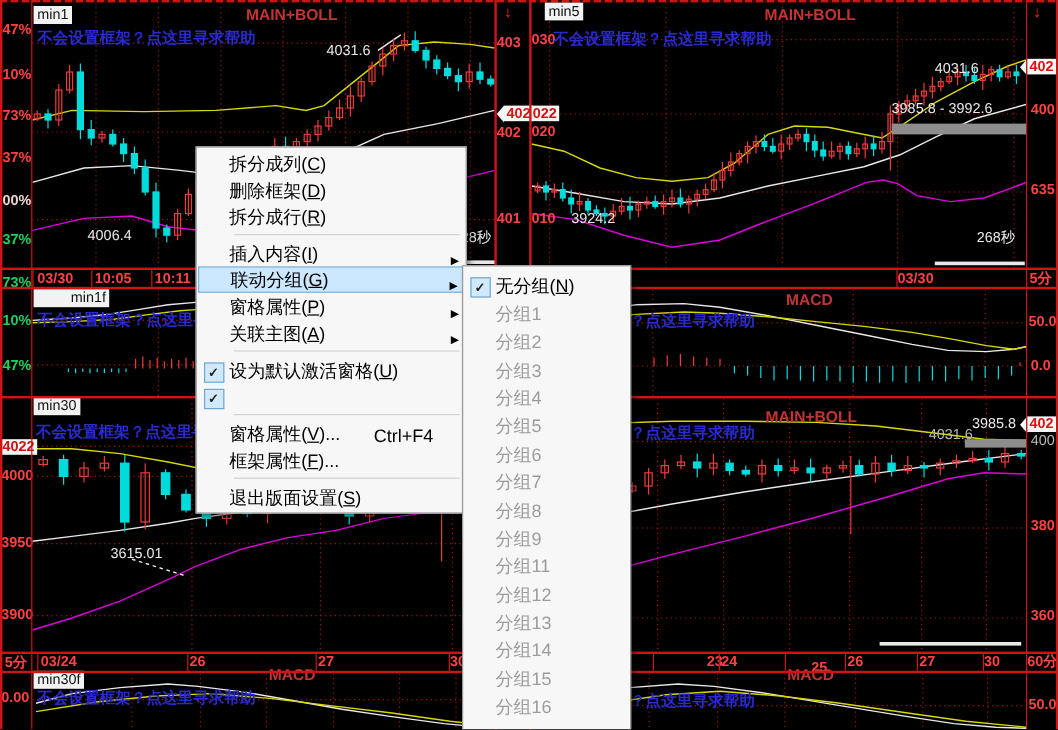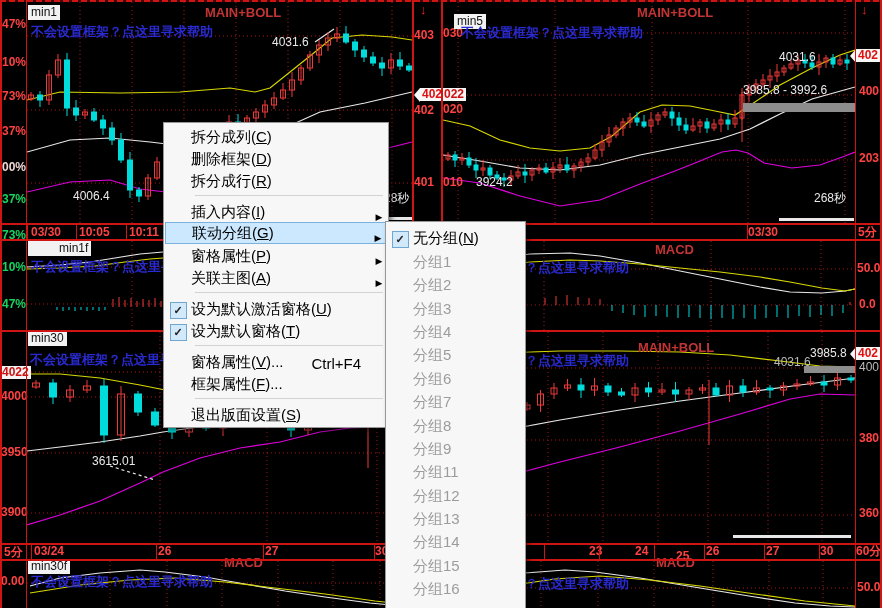--- a/index.html
+++ b/index.html
@@ -536,40 +536,40 @@
       <div class="lbl r" style="left: 414px; top: 29px;">403</div>
       <div class="lbl abox" style="left: 420px; top: 88px;">402</div>
       <div class="lbl r" style="left: 414px; top: 104px;">402</div>
       <div class="lbl r" style="left: 414px; top: 176px;">401</div>
       <div class="lbl r" style="left: 443px; top: 27px;">030</div>
       <div class="lbl box" style="left: 442px; top: 88px;">022</div>
       <div class="lbl r" style="left: 443px; top: 103px;">020</div>
       <div class="lbl r" style="left: 443px; top: 176px;">010</div>
       <div class="lbl abox" style="left: 856px; top: 49px;">402</div>
       <div class="lbl r" style="left: 859px; top: 85px;">400</div>
-      <div class="lbl r" style="left: 859px; top: 152px;">203</div>
+      <div class="lbl r" style="left: 859px; top: 152px;">635</div>
       <div class="lbl r" style="left: 858px; top: 226px;">5分</div>
       <div class="lbl r" style="left: 857px; top: 262px;">50.0</div>
       <div class="lbl r" style="left: 859px; top: 298px;">0.0</div>
       <div class="lbl abox" style="left: 856px; top: 347px;">402</div>
       <div class="lbl gray" style="left: 859px; top: 361px;">400</div>
       <div class="lbl r" style="left: 859px; top: 432px;">380</div>
       <div class="lbl r" style="left: 859px; top: 507px;">360</div>
       <div class="lbl r" style="left: 856px; top: 545px;">60分</div>
       <div class="lbl r" style="left: 857px; top: 581px;">50.0</div>
       <div class="lbl r" style="left: 31px; top: 226px;">03/30</div>
       <div class="lbl r" style="left: 79px; top: 226px;">10:05</div>
       <div class="lbl r" style="left: 129px; top: 226px;">10:11</div>
       <div class="lbl r" style="left: 748px; top: 226px;">03/30</div>
       <div class="lbl r" style="left: 34px; top: 545px;">03/24</div>
       <div class="lbl r" style="left: 158px; top: 545px;">26</div>
       <div class="lbl r" style="left: 265px; top: 545px;">27</div>
       <div class="lbl r" style="left: 375px; top: 545px;">30</div>
       <div class="lbl r" style="left: 546px; top: 545px; margin-left: 43px;">23</div>
-      <div class="lbl r" style="left: 601px; top: 545px; margin-left: 34px;">24</div>
+      <div class="lbl r" style="left: 601px; top: 545px;">24</div>
       <div class="lbl r" style="left: 656px; top: 550px; padding-left: 20px;">25</div>
       <div class="lbl r" style="left: 706px; top: 545px;">26</div>
       <div class="lbl r" style="left: 766px; top: 545px;">27</div>
       <div class="lbl r" style="left: 820px; top: 545px;">30</div>
       <div class="lbl w" style="left: 272px; top: 36px;">4031.6</div>
       <div class="lbl w" style="left: 73px; top: 190px;">4006.4</div>
       <div class="lbl w" style="left: 384px; top: 192px;">28秒</div>
       <div class="lbl w" style="left: 779px; top: 51px;">4031.6</div>
       <div class="lbl w" style="left: 743px; top: 84px;">3985.8 - 3992.6</div>
       <div class="lbl w" style="left: 476px; top: 176px;">3924.2</div>
@@ -577,21 +577,21 @@
       <div class="lbl w" style="left: 92px; top: 455px;">3615.01</div>
       <div class="lbl w" style="left: 810px; top: 347px;">3985.8</div>
       <div class="lbl gray" style="left: 774px; top: 356px;">4031.6</div>
       <div class="title" style="left: 205px; top: 5px;">MAIN+BOLL</div>
       <div class="title" style="left: 637px; top: 5px;">MAIN+BOLL</div>
       <div class="title" style="left: 655px; top: 242px;">MACD</div>
       <div class="title" style="left: 638px; top: 340px;">MAIN+BOLL</div>
       <div class="title" style="left: 224px; top: 555px;">MACD</div>
       <div class="title" style="left: 656px; top: 555px;">MACD</div>
       <div class="tag" style="left: 28px; top: 5px;">min1</div>
-      <div class="tag" style="left: 454px; top: 14px;">min5</div>
+      <div class="tag" style="left: 454px; top: 2px;">min5</div>
       <div class="tag" style="left: 28px; top: 241px; padding-left: 31px;">min1f</div>
       <div class="tag" style="left: 28px; top: 331px;">min30</div>
       <div class="tag" style="left: 28px; top: 559px;">min30f</div>
       <div class="help" style="left: 31px; top: 23px; pointer-events: auto;">不会设置框架？点这里寻求帮助</div>
       <div class="help" style="left: 461px; top: 24px; pointer-events: auto;">不会设置框架？点这里寻求帮助</div>
       <div class="help" style="left: 31px; top: 258px; pointer-events: auto;">不会设置框架？点这里寻求帮助</div>
       <div class="help" style="left: 447px; top: 259px; pointer-events: auto;">不会设置框架？点这里寻求帮助</div>
       <div class="help" style="left: 30px; top: 351px; pointer-events: auto;">不会设置框架？点这里寻求帮助</div>
       <div class="help" style="left: 447px; top: 352px; pointer-events: auto;">不会设置框架？点这里寻求帮助</div>
       <div class="help" style="left: 31px; top: 573px; pointer-events: auto;">不会设置框架？点这里寻求帮助</div>
@@ -669,21 +669,20 @@
         <div class="gut">
           <div class="chk">✓</div>
         </div>
         <div class="txt">设为默认激活窗格(<u>U</u>)</div>
         <div class="arrow"></div>
       </div>
       <div class="mi">
         <div class="gut">
           <div class="chk">✓</div>
         </div>
-        <div class="txt">设为默认窗格(<u>T</u>)</div>
         <div class="arrow"></div>
       </div>
       <div class="msep"></div>
       <div class="mi">
         <div class="gut"></div>
         <div class="txt">窗格属性(<u>V</u>)...</div>
         <div class="sc">Ctrl+F4</div>
         <div class="arrow"></div>
       </div>
       <div class="mi">

